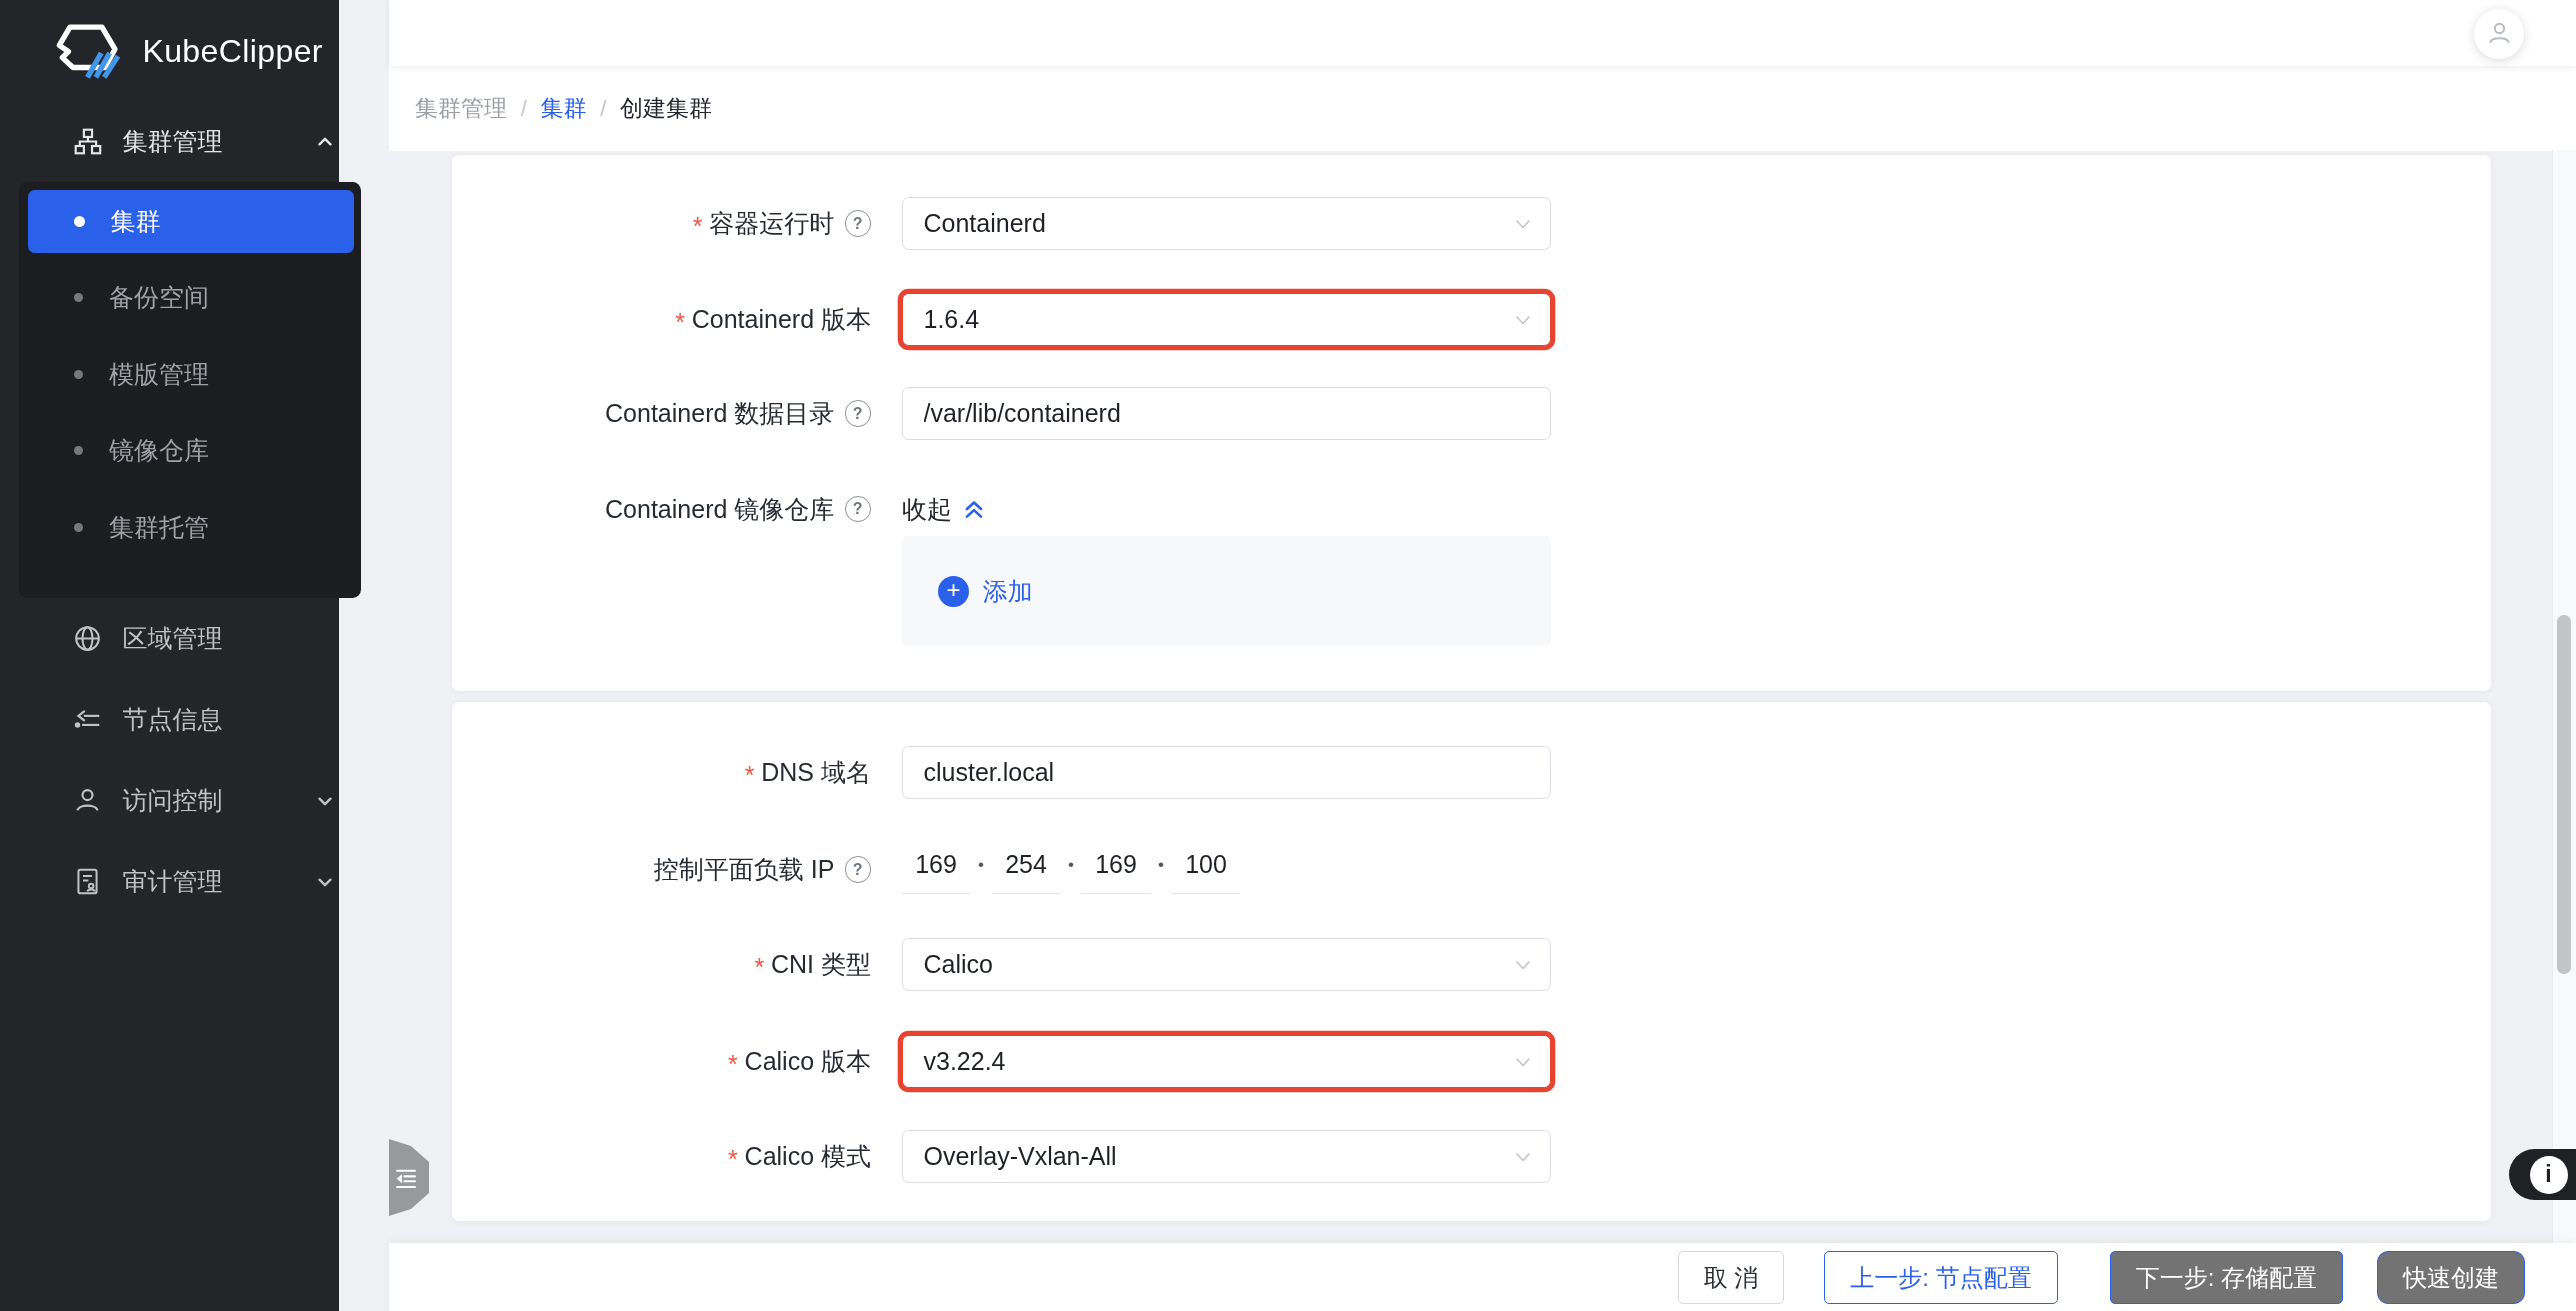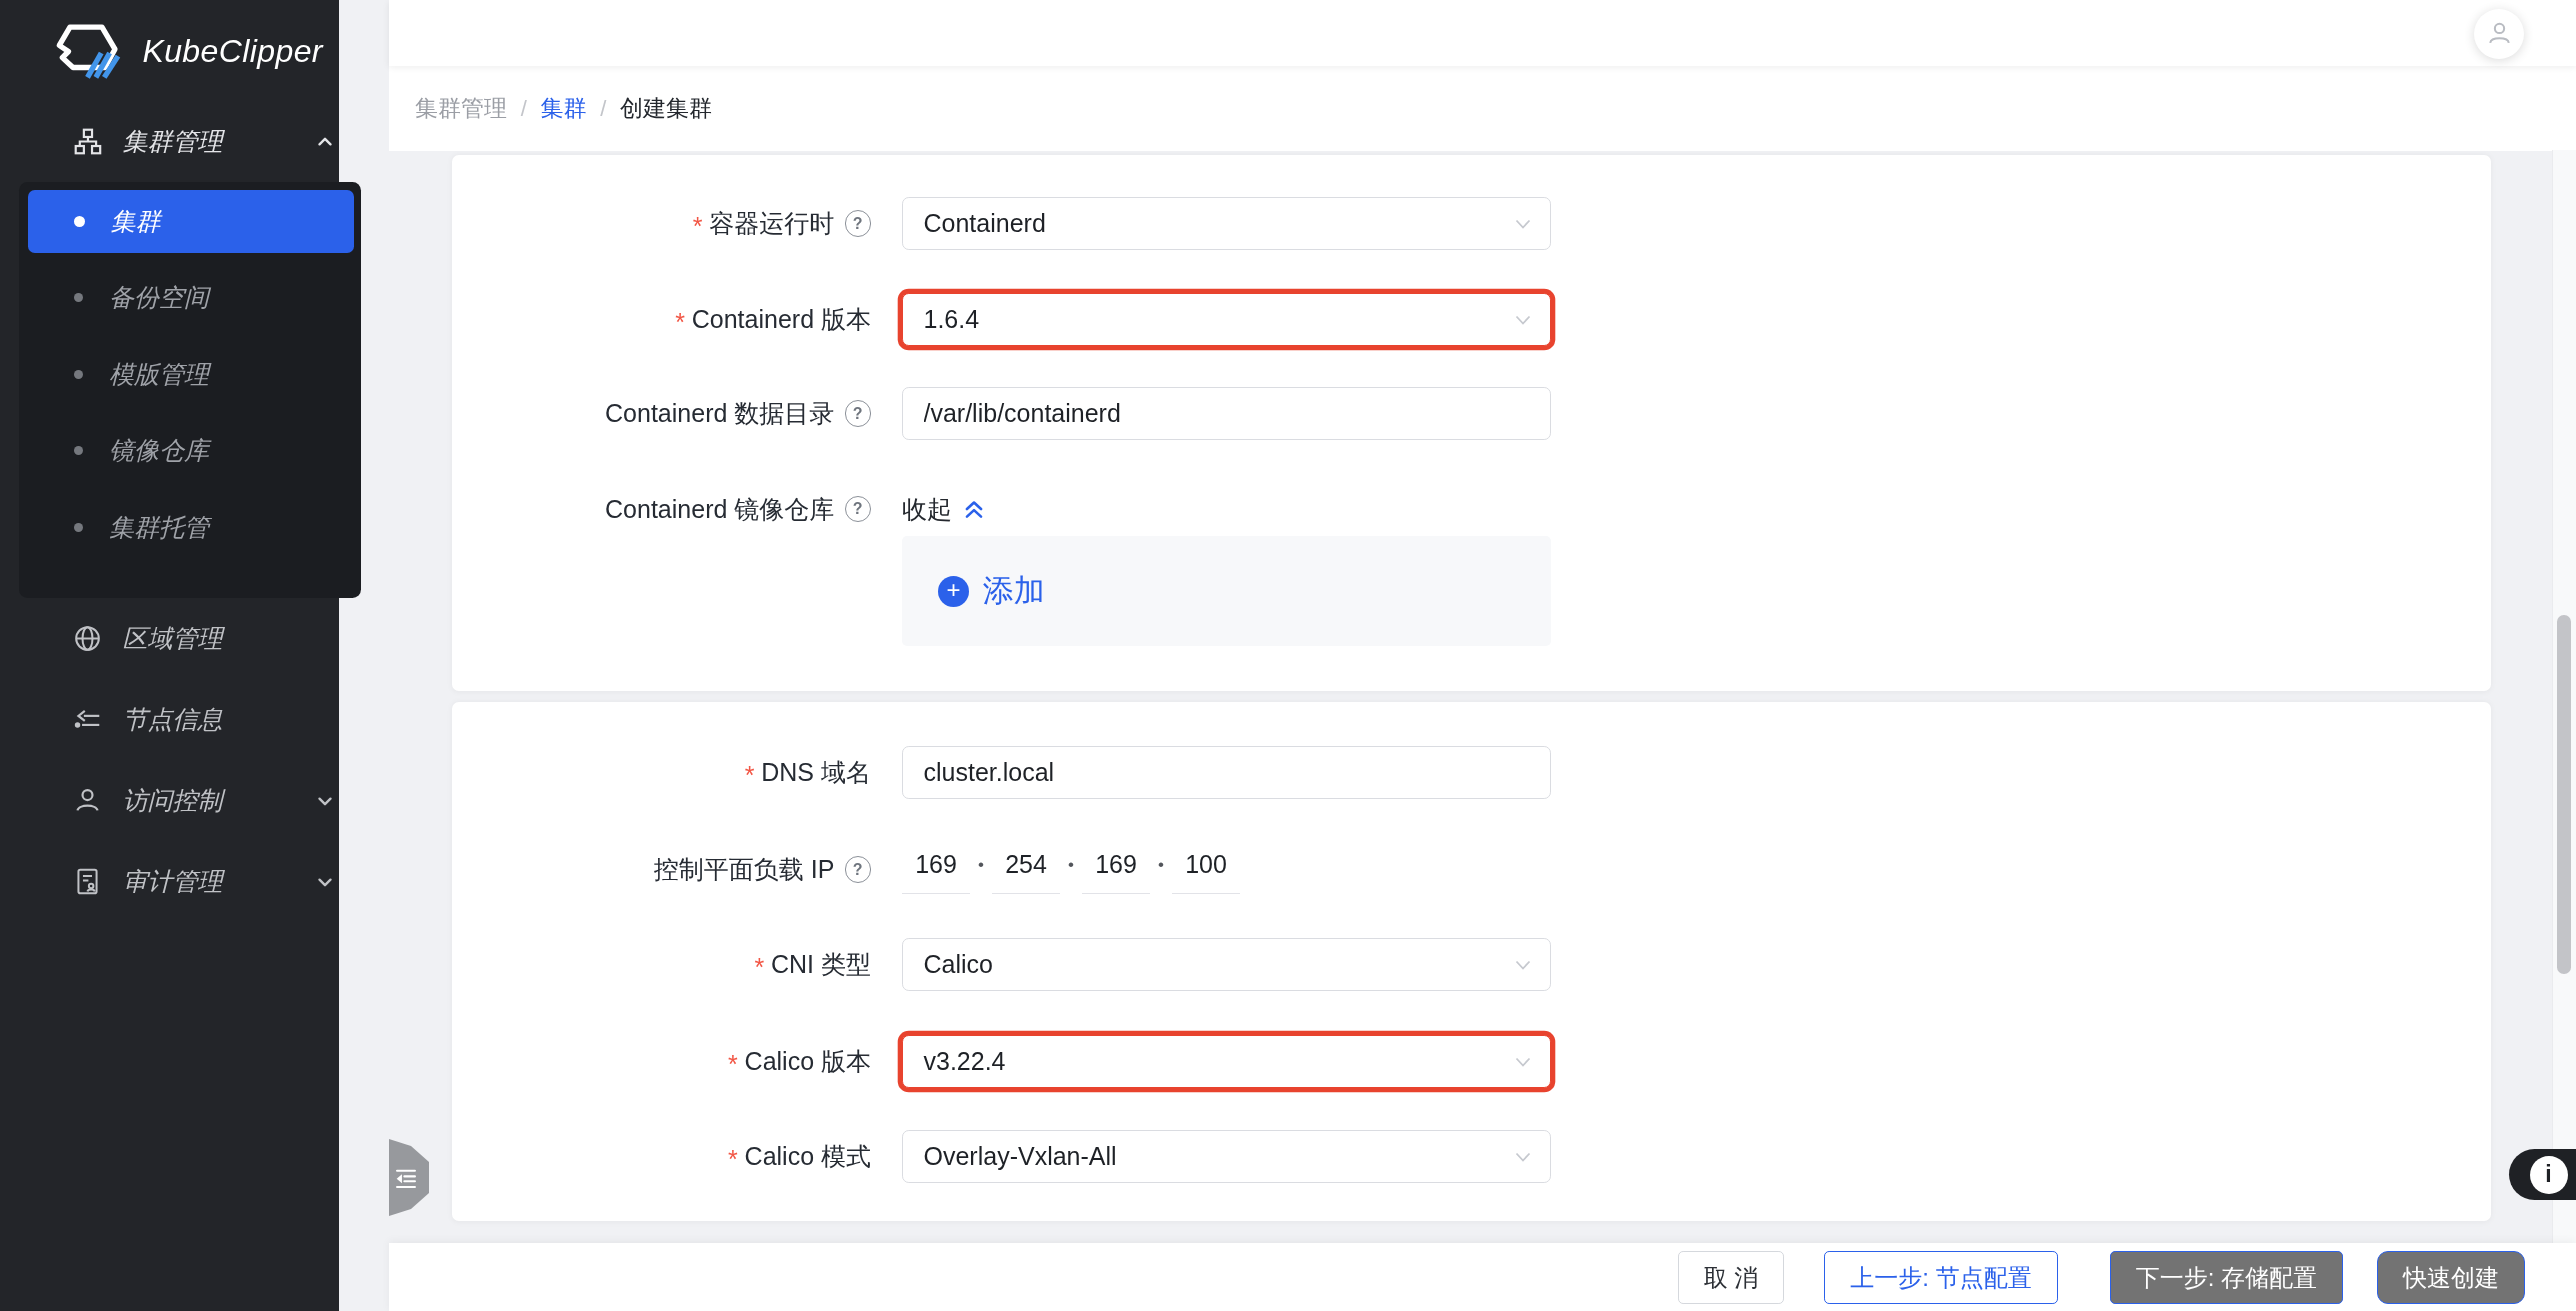--- a/index.html
+++ b/index.html
@@ -5,21 +5,21 @@
   html,body{margin:0;padding:0;}
   body{
     width:2576px;height:1312px;position:relative;overflow:hidden;
     background:#f0f1f4;
     font-family:"Liberation Sans","DejaVu Sans",sans-serif;
     -webkit-font-smoothing:antialiased;
   }
   *,*:before,*:after{box-sizing:border-box;}
 
   
-  .sidebar{position:absolute;left:0;top:0;bottom:0;width:339px;background:#232529;z-index:40;font-style:italic;}
+  .sidebar{position:absolute;left:0;top:0;bottom:0;width:339px;background:#232529;z-index:40;}
   .logo-row{position:absolute;left:0;top:0;width:389px;height:102px;display:flex;align-items:center;padding-left:48px;}
   .logo-svg{width:79px;height:61px;flex:0 0 auto;}
   .brand-name{color:#ffffff;font-size:32px;font-weight:500;margin-left:15.4px;letter-spacing:0.4px;}
 
   .side-item{position:absolute;left:0;width:389px;height:81px;display:flex;align-items:center;padding-left:73px;cursor:pointer;color:#c0c2c6;}
   .side-item .side-ic{width:29px;height:29px;flex:0 0 auto;display:flex;align-items:center;justify-content:center;}
   .side-item .side-ic svg{width:29px;height:29px;}
   .side-item .side-label{font-size:25px;margin-left:20.5px;}
   .side-item.head{color:#e4e5e8;}
   .side-chev{position:absolute;right:53px;width:22px;height:22px;display:flex;align-items:center;justify-content:center;}
@@ -66,21 +66,21 @@
 
   .txt-input{width:649px;height:53px;border:1.7px solid #dadce1;border-radius:6.8px;padding:0 20.5px;font-size:25px;color:#1e2126;background:#fff;font-family:inherit;outline:none;}
 
   .col{display:flex;flex-direction:column;}
   .collapse-link{height:34px;display:flex;align-items:center;font-size:25px;color:#24282e;cursor:pointer;}
   .dbl-chev{margin-left:8.5px;width:26px;height:26px;}
   .dbl-chev svg{width:26px;height:26px;}
   .registry-panel{margin-top:10.2px;width:649px;height:110px;background:#f7f8fa;border-radius:5.1px;display:flex;align-items:center;}
   .add-btn{display:flex;align-items:center;margin-left:36px;cursor:pointer;}
   .plus{width:31px;height:31px;border-radius:50%;background:#2b61ea;color:#fff;font-size:24px;line-height:1;display:flex;align-items:center;justify-content:center;padding-bottom:2.6px;}
-  .add-lbl{color:#2b61ea;font-size:31px;margin-left:13.7px;}
+  .add-lbl{color:#2b61ea;font-size:25px;margin-left:13.7px;}
 
   .ip-group{display:flex;align-items:flex-start;height:53px;}
   .ip-input{width:68px;height:51px;border:none;border-bottom:1.7px solid #e2e3e8;background:transparent;text-align:center;font-size:25px;color:#1e2126;font-family:inherit;outline:none;padding:0 0 6.8px 0;}
   .ip-sep{width:22px;height:51px;display:flex;align-items:center;justify-content:center;font-size:17px;color:#53565c;padding-bottom:6.8px;}
 
   
   .scrollbar{position:absolute;right:0;top:150px;bottom:69px;width:24px;background:#f8f9fa;border-left:1.7px solid #eaebee;z-index:25;}
   .scroll-thumb{position:absolute;left:4.3px;width:13.7px;top:465px;height:359px;border-radius:6.8px;background:#c3c4c8;cursor:pointer;}
 
   

